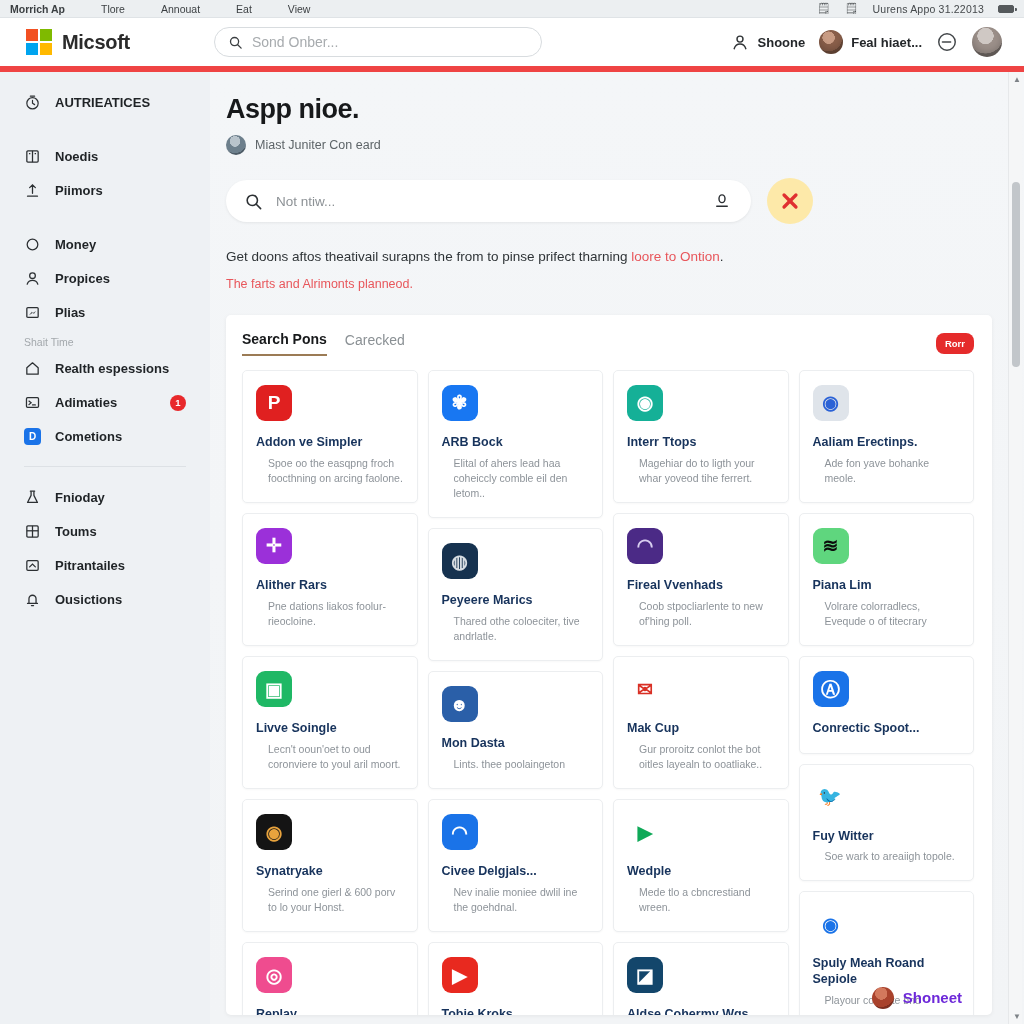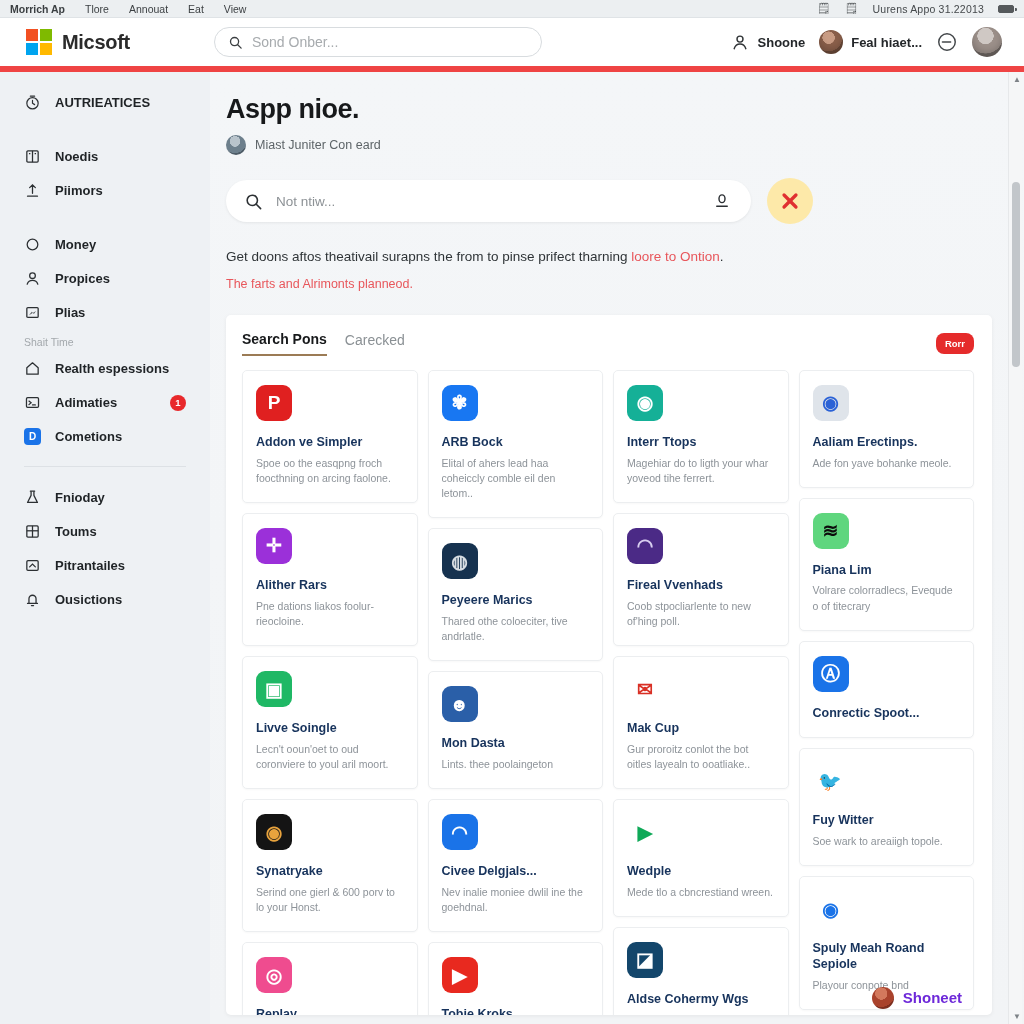--- a/index.html
+++ b/index.html
@@ -11,21 +11,21 @@
   }
 
   
   .osbar {
     height: 18px; background: #eceff1;
     display: flex; align-items: center;
     border-bottom: 1px solid #dfe3e6;
     font-size: 10.5px; color: #3b3f42;
     padding: 0 10px;
   }
-  .osbar .menu { display: flex; gap: 20px; align-items: center; }
+  .osbar .menu { display: flex; gap: 36px; align-items: center; }
   .osbar .menu span { white-space: nowrap; }
   .osbar .menu span:first-child { font-weight: 600; }
   .osbar .right { margin-left: auto; display: flex; align-items: center; gap: 14px; }
   .osbar .right .gl { font-size: 11px; color: #4a4e51; line-height: 1; }
   .osbar .right .clock { font-size: 10.5px; color: #44484b; letter-spacing: .2px; }
   .battery {
     width: 16px; height: 8px; border: 1.4px solid #55595c; border-radius: 2px;
     position: relative; background: #55595c;
   }
   .battery::after {
@@ -189,21 +189,21 @@
     margin-bottom: 10px;
     box-shadow: 0 1px 2px rgba(0,0,0,.03);
     cursor: pointer;
   }
   .card-ico {
     width: 36px; height: 36px; border-radius: 9px;
     display: flex; align-items: center; justify-content: center;
     margin-bottom: 14px; overflow: hidden;
   }
   .card-title { font-size: 12.5px; font-weight: 700; color: #17335c; line-height: 1.25; }
-  .card-desc { font-size: 10.5px; color: #8d9399; line-height: 1.45; margin-top: 5px; }
+  .card-desc { font-size: 10.5px; color: #8d9399; line-height: 1.45; margin-top: 5px; margin-left: 12px; }
 
   
   .g { font-size: 19px; font-weight: 700; color: #fff; line-height: 1; }
 
   
   .chat-float {
     position: absolute; right: 30px; bottom: 6px;
     display: flex; align-items: center; gap: 9px;
   }
   .chat-float .av-c { width: 22px; height: 22px; border-radius: 50%;

